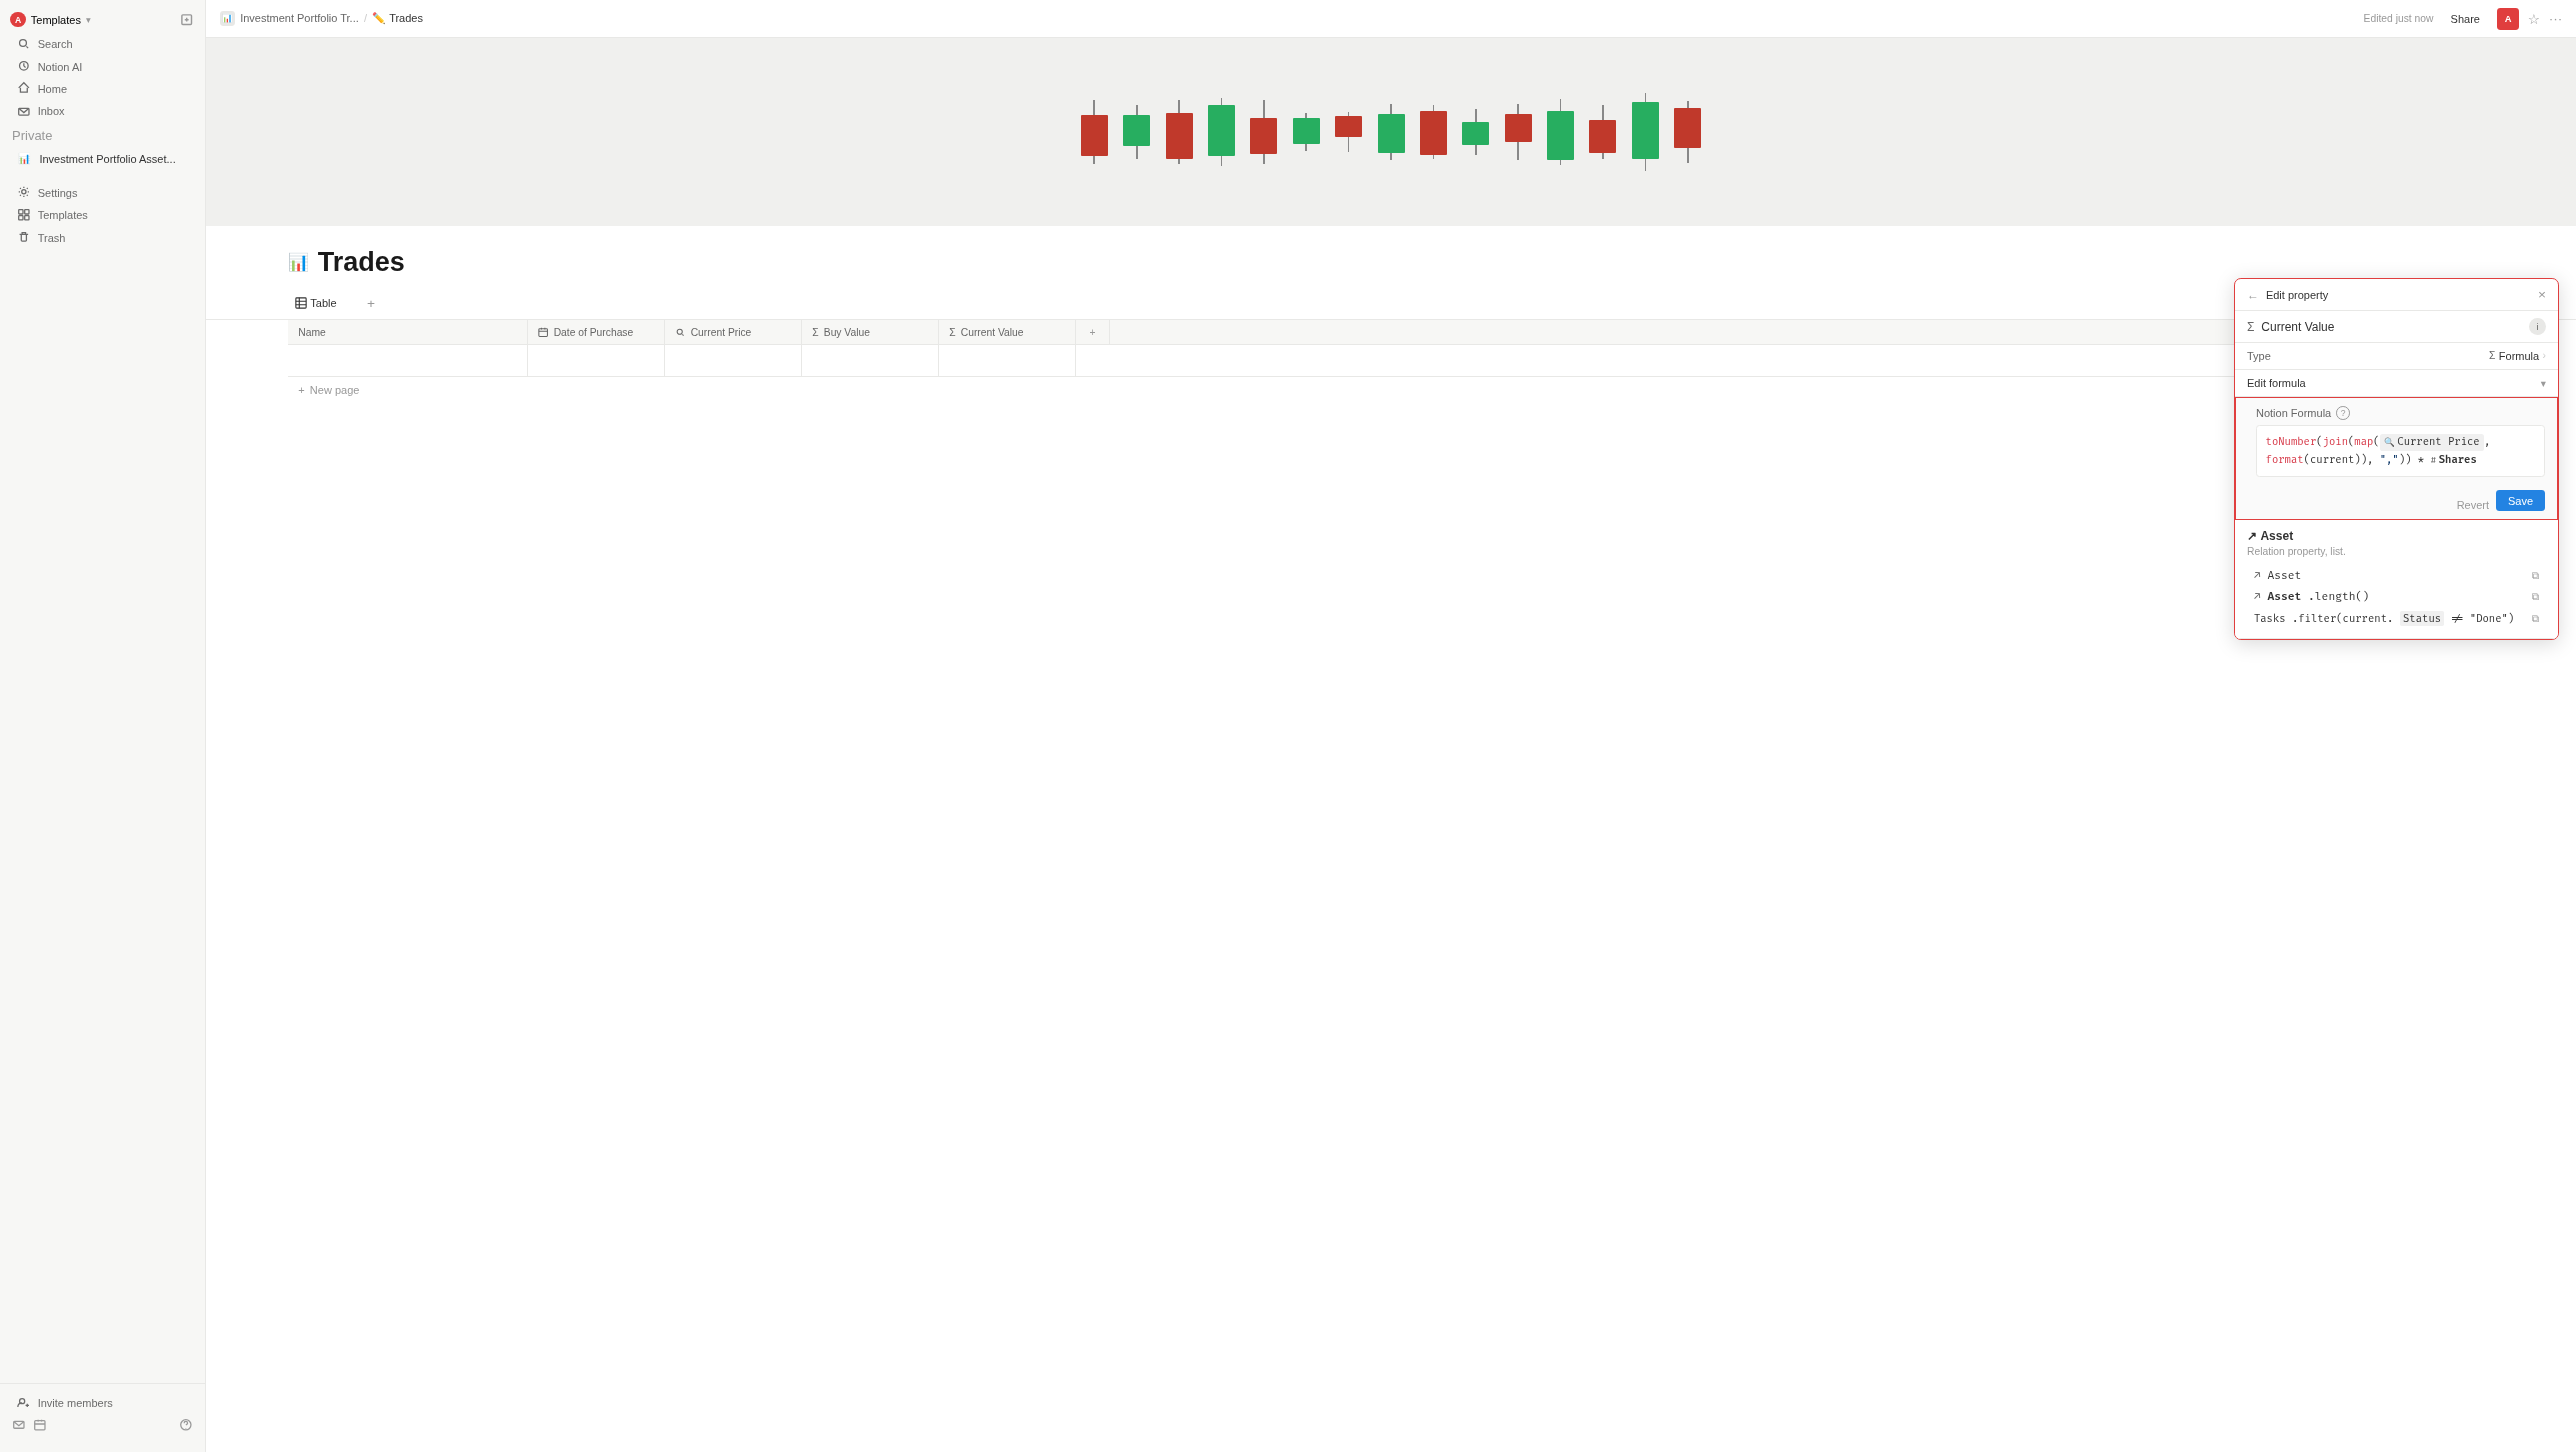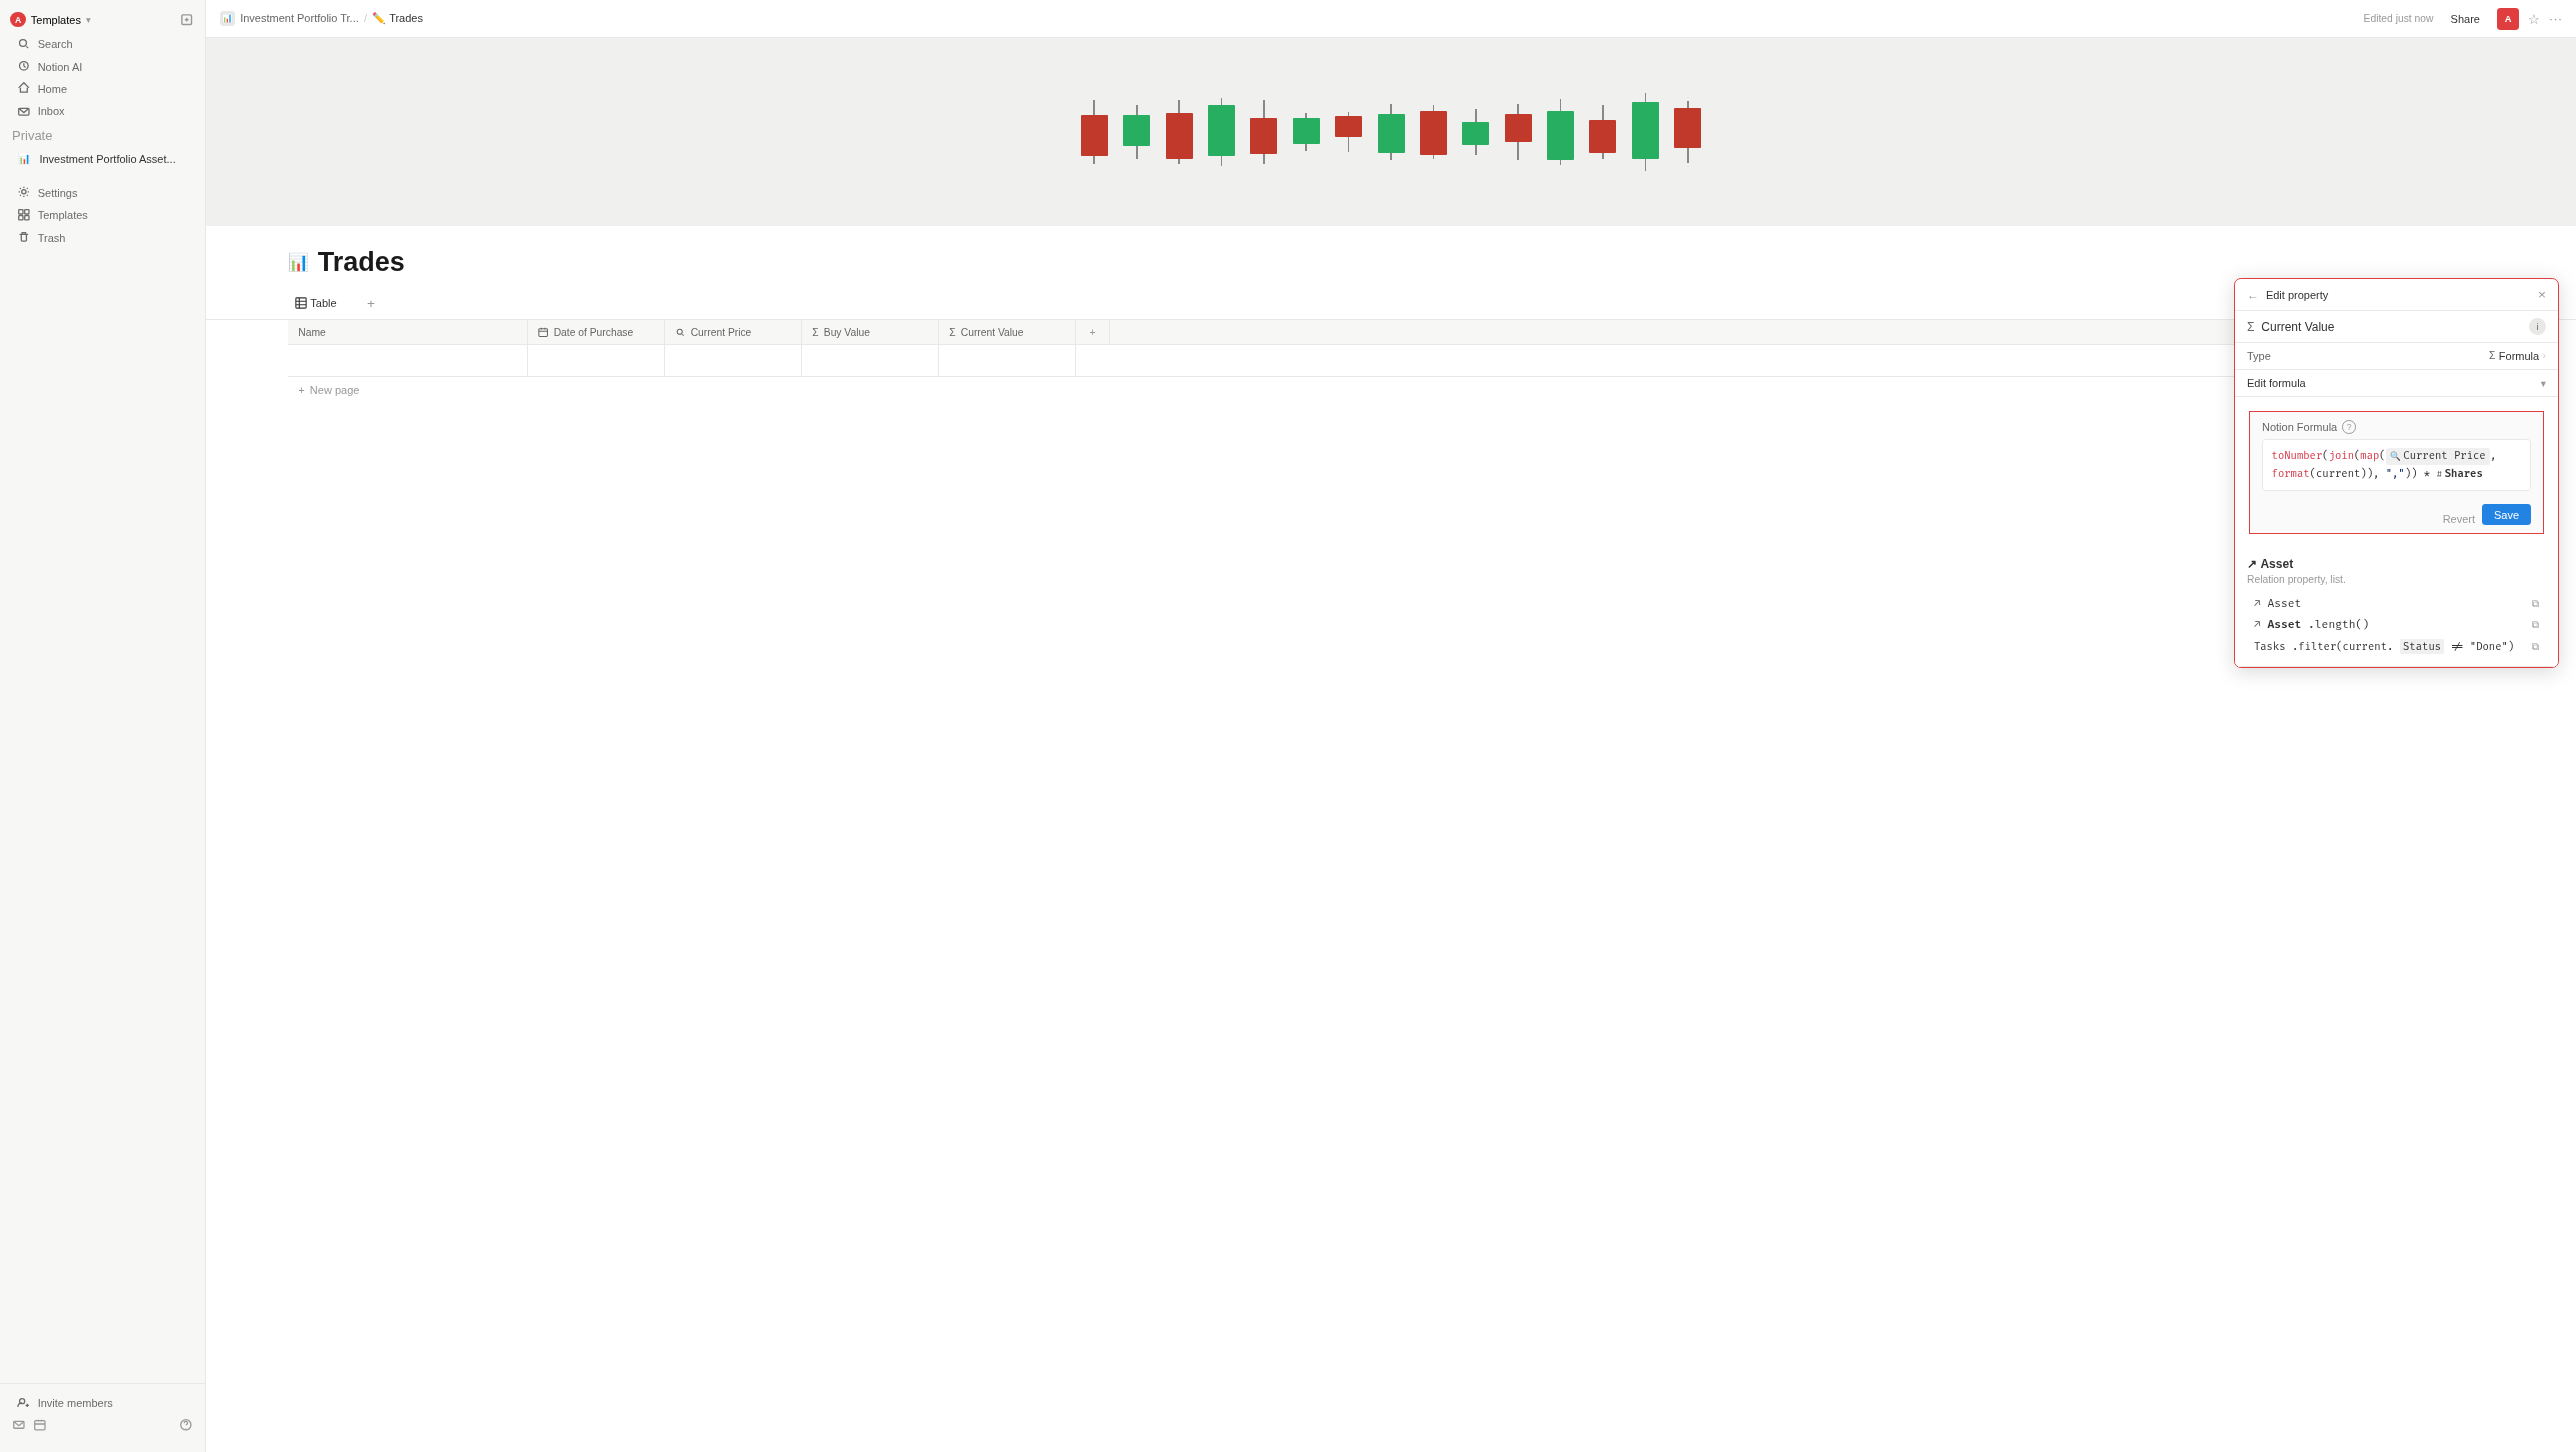--- a/index.html
+++ b/index.html
@@ -403,21 +403,22 @@
     }
     .ep-edit-formula-label {
       font-size: 11px; color: #333; font-weight: 500;
     }
     .ep-chevron { color: #999; font-size: 10.3px; }
 
     
     .formula-editor {
       background: #fafafa;
       border: 1.7px solid #e03e3e;
-      margin: 14px;
+      margin: 0;
+      padding-left: 8px;
     }
     .formula-label-row {
       display: flex;
       align-items: center;
       gap: 5.1px;
       padding: 8.6px 12px 5.1px;
     }
     .formula-label {
       font-size: 11px; color: #666; font-weight: 500;
     }

